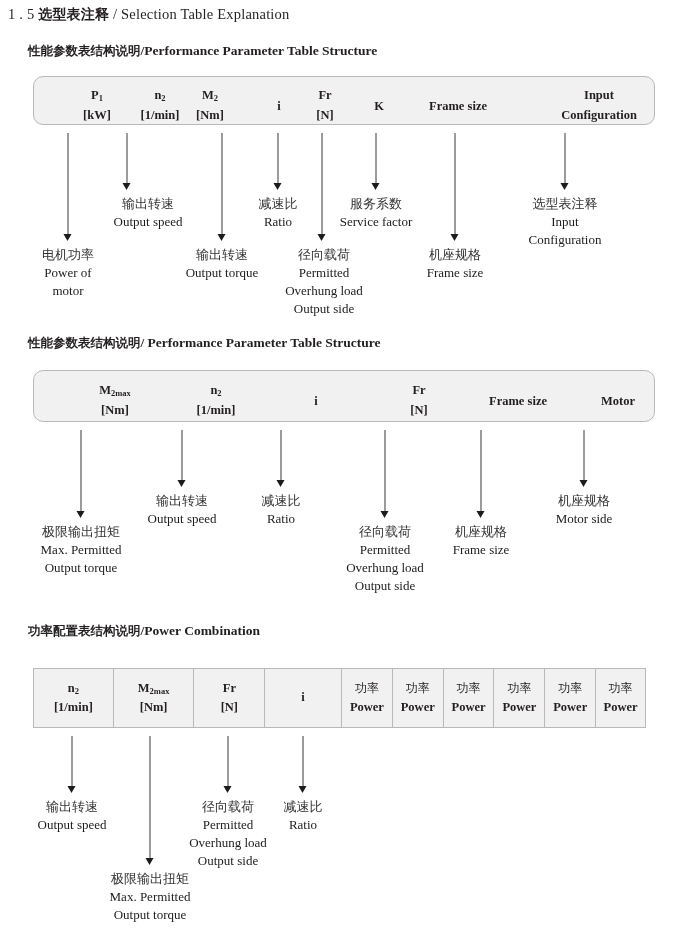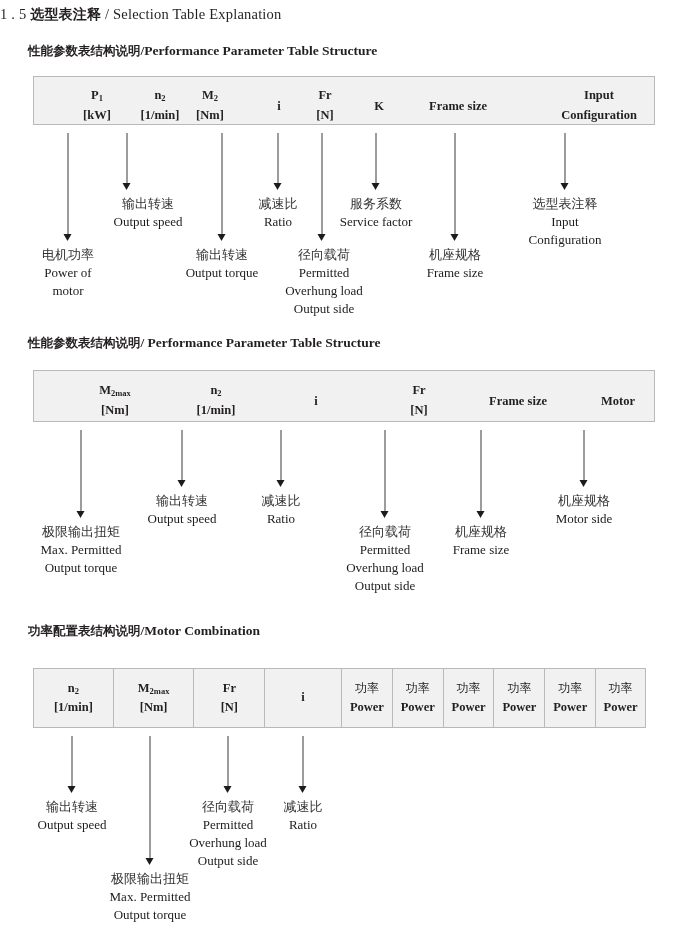--- a/index.html
+++ b/index.html
@@ -12,21 +12,21 @@
     height: 931px;
     position: relative;
     font-family: "Liberation Serif", "DejaVu Serif", serif;
     color: #231f20;
     overflow: hidden;
   }
 
   
   .page-title {
     position: absolute;
-    left: 0;
+    left: 8px;
     top: 6px;
     font-size: 14.5px;
     letter-spacing: 0.2px;
     white-space: nowrap;
   }
   .page-title .num { font-family: "Liberation Serif", serif; }
   .page-title .cn {
     font-family: "DejaVu Sans", sans-serif;
     font-weight: bold;
     font-size: 14px;
@@ -50,21 +50,21 @@
   }
 
   
   .tbl {
     position: absolute;
     background: #f1f1f1;
     border: 1px solid #b9b9b9;
     box-sizing: border-box;
     display: flex;
   }
-  .tbl.plain { display: block; }
+  .tbl.plain { display: block; border-radius: 10px; }
 
   .cell {
     box-sizing: border-box;
     display: flex;
     flex-direction: column;
     align-items: center;
     justify-content: center;
     font-family: "Liberation Serif", serif;
     font-weight: bold;
     font-size: 12.5px;
@@ -333,21 +333,21 @@
 <div class="note" style="left:481px; top:523px;">
   <span class="cn">机座规格</span>
   <span class="en">Frame size</span>
 </div>
 <div class="note" style="left:584px; top:492px;">
   <span class="cn">机座规格</span>
   <span class="en">Motor side</span>
 </div>
 
 <div class="section-title" style="left:28px; top:623px;">
-  <span class="cn">功率配置表结构说明</span><span class="en">/</span><span class="en">Motor Combination</span>
+  <span class="cn">功率配置表结构说明</span><span class="en">/</span><span class="en">Power Combination</span>
 </div>
 
 <div class="tbl bordered" style="left:33px; top:668px; width:613px; height:60px;">
   <div class="cell" style="width:79px;">
     <div class="l1"><span>n</span><sub>2</sub></div>
     <div class="l2">[1/min]</div>
   </div>
   <div class="cell" style="width:81px;">
     <div class="l1"><span>M</span><sub>2max</sub></div>
     <div class="l2">[Nm]</div>

